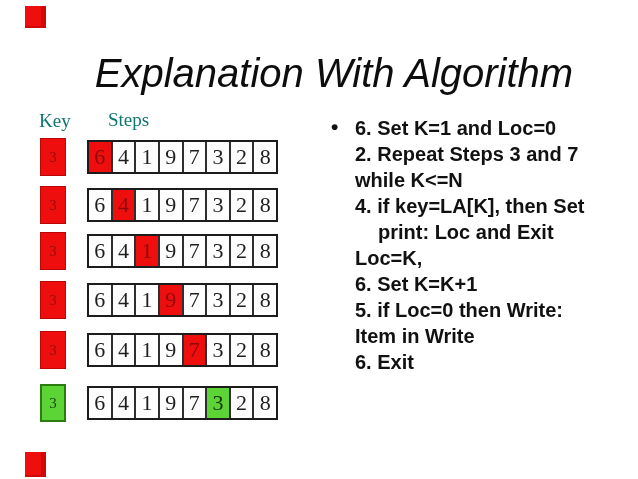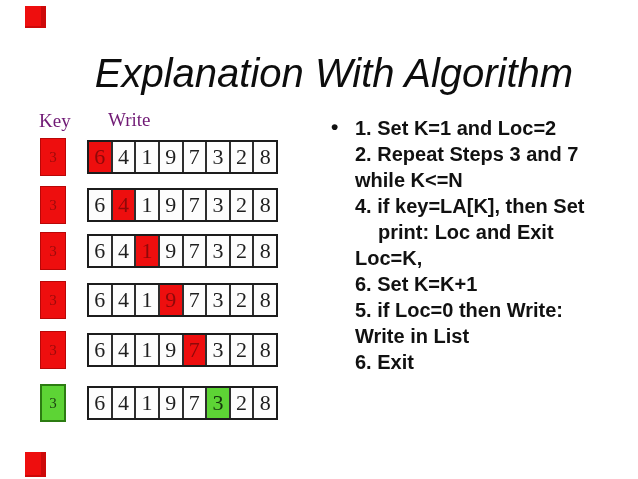--- a/index.html
+++ b/index.html
@@ -37,21 +37,21 @@
     font-size: 40px;
     line-height: 46px;
     color: #0d0d0d;
     white-space: nowrap;
   }
 
   .col-label {
     position: absolute;
     font-family: "Liberation Serif", serif;
     font-size: 19px;
-    color: #701a75;
+    color: #0f766e;
   }
   .key-label { left: 39px; top: 110px; }
   .list-label { left: 108px; top: 109px; }
 
   .row { position: absolute; left: 0; width: 638px; height: 38px; }
 
   .key-box {
     position: absolute;
     left: 40px; top: 0;
     width: 26px; height: 38px;
@@ -116,21 +116,21 @@
 </head>
 <body>
 
 <div class="slide">
   <div class="corner corner-top"></div>
   <div class="corner corner-bottom"></div>
 
   <h1 class="title">Explanation With Algorithm</h1>
 
   <div class="col-label key-label">Key</div>
-  <div class="col-label list-label">Write</div>
+  <div class="col-label list-label">Steps</div>
 
   <div id="rows">
       <div class="row" style="top: 138px;">
         <div class="key-box">3</div>
         <div class="strip">
           <div class="cell hl-red">6</div>
           <div class="cell">4</div>
           <div class="cell">1</div>
           <div class="cell">9</div>
           <div class="cell">7</div>
@@ -201,24 +201,24 @@
           <div class="cell">7</div>
           <div class="cell hl-green">3</div>
           <div class="cell">2</div>
           <div class="cell">8</div>
         </div>
       </div>
     </div>
 
   <div class="bullet">•</div>
   <div id="algo" class="algo">
-      <div class="algo-line">1. Set K=1 and Loc=2</div>
+      <div class="algo-line">6. Set K=1 and Loc=0</div>
       <div class="algo-line">2. Repeat Steps 3 and 7</div>
       <div class="algo-line">while K&lt;=N</div>
       <div class="algo-line">4. if key=LA[K], then Set</div>
       <div class="algo-line indent">print: Loc and Exit</div>
       <div class="algo-line">Loc=K,</div>
       <div class="algo-line">6. Set K=K+1</div>
       <div class="algo-line">5. if Loc=0 then Write:</div>
-      <div class="algo-line">Write in List</div>
+      <div class="algo-line">Item in Write</div>
       <div class="algo-line">6. Exit</div>
     </div>
 </div>
 
 </body></html>

